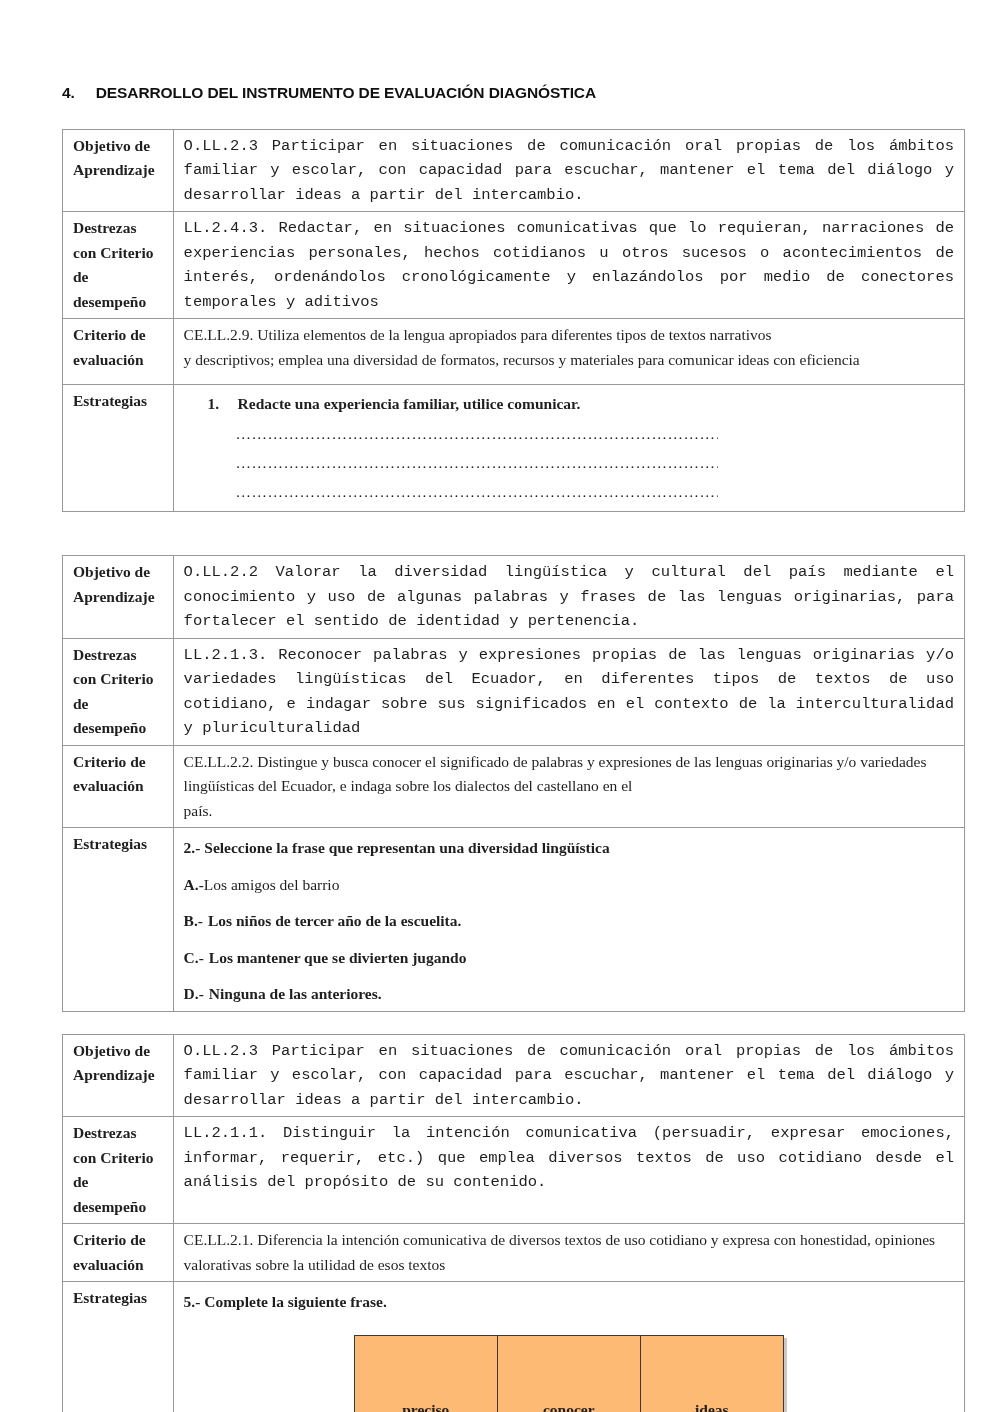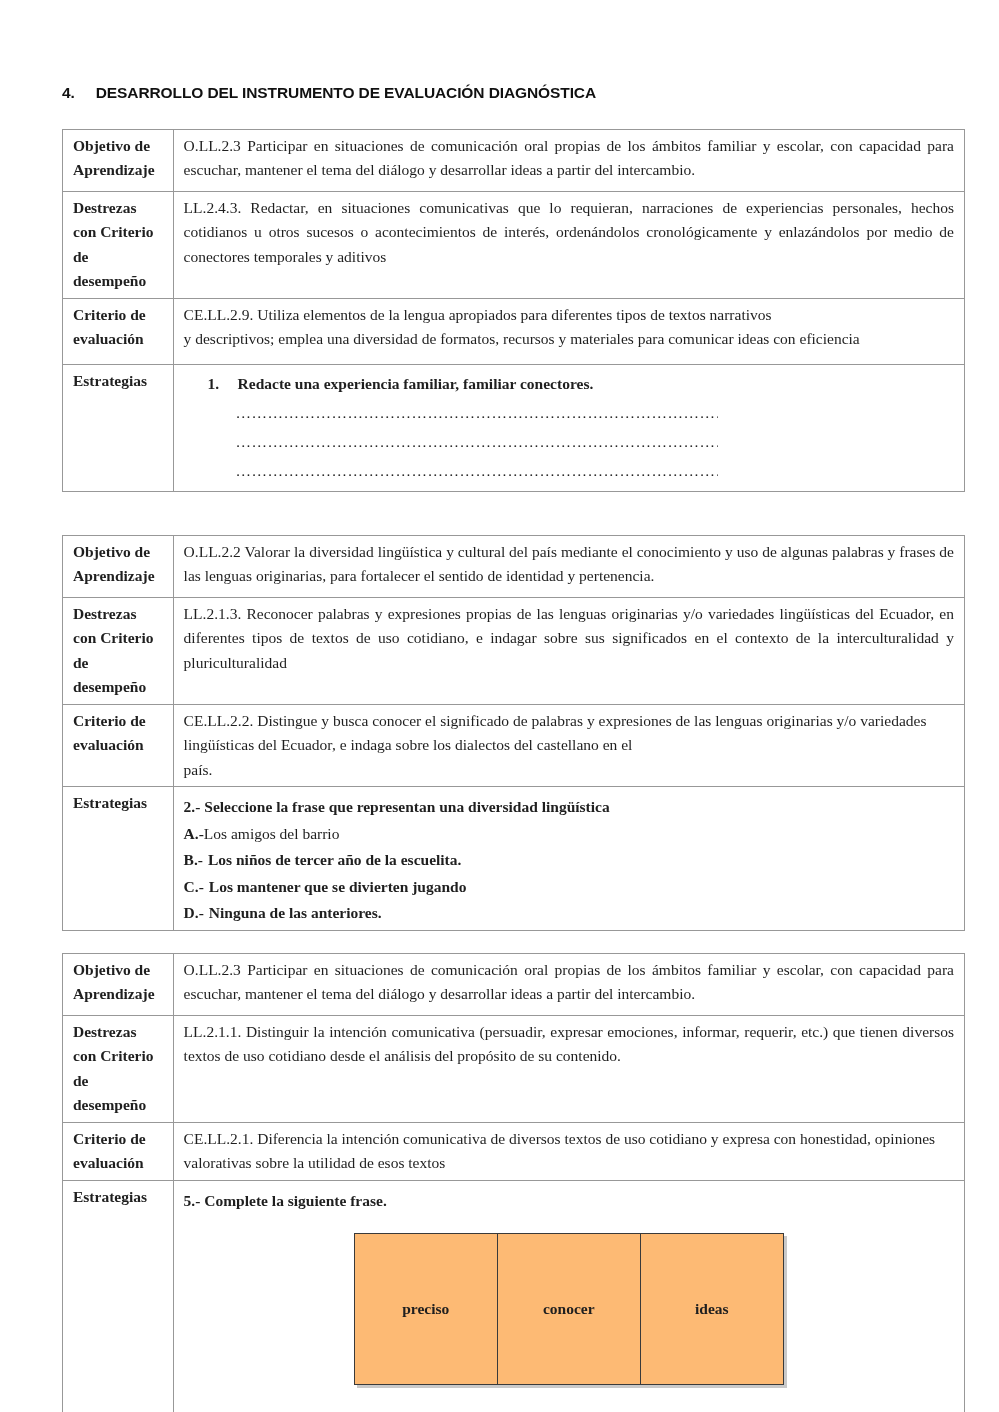--- a/index.html
+++ b/index.html
@@ -44,21 +44,21 @@
     vertical-align:top;
     padding:4px 10px;
     overflow:hidden;
   }
   td.lbl{
     width:109px;
     font-weight:700;
     padding:4px 6px 4px 9px;
   }
   td.cnt{width:780px;}
-  .justify{text-align:justify;}
+  .justify{text-align:justify;font-family:Liberation Mono, monospace;}
   .prewrap{white-space:pre-wrap;}
   .bold{font-weight:700;}
   #t1{margin-bottom:43px;}
   #t2{margin-bottom:22px;}
   #t3{margin-bottom:14px;}
   #t1 tr:nth-child(1) td{height:62px;}
   #t1 tr:nth-child(2) td{height:75px;}
   #t1 tr:nth-child(3) td{height:66px;}
   #t1 tr:nth-child(4) td{height:127px;}
   #t2 tr:nth-child(1) td{height:62px;}
@@ -76,21 +76,21 @@
     margin-left:52px;
     margin-top:4px;
     width:482px;
     height:25px;
     line-height:25px;
     white-space:nowrap;
     overflow:hidden;
     letter-spacing:0.5px;
   }
   .q-head{margin:4px 0 2px 0;}
-  .opt{margin-top:2px;}
+  .opt{margin-top:12px;}
   .opt .sp{margin-left:5px;}
   
   table.wordbank{
     border-collapse:collapse;
     margin:20px auto 0 auto;
     box-shadow:3px 3px 0 #c9c9c9;
     background:#fdba74;
   }
   table.wordbank td{
     border:1.5px solid var(--inner-border);
@@ -130,21 +130,21 @@
       </tr>
       <tr>
         <td class="lbl">Criterio de evaluación</td>
         <td class="cnt prewrap">CE.LL.2.9. Utiliza elementos de la lengua apropiados para diferentes tipos de textos narrativos
 y descriptivos; emplea una diversidad de formatos, recursos y materiales para comunicar ideas con eficiencia</td>
       </tr>
       <tr>
         <td class="lbl">Estrategias</td>
         <td class="cnt">
           <div class="q-line">
-            <span class="qnum bold">1.</span><span class="bold">Redacte una experiencia familiar, familiar conectores.</span>
+            <span class="qnum bold">1.</span><span class="bold">Redacte una experiencia familiar, utilice comunicar.</span>
           </div>
           <div class="dotline">……………………………………………………………………………………………………………………………………………………</div>
           <div class="dotline">……………………………………………………………………………………………………………………………………………………</div>
           <div class="dotline">……………………………………………………………………………………………………………………………………………………</div>
         </td>
       </tr>
     </tbody>
   </table>
 
   <table class="etable" id="t2">
@@ -184,21 +184,21 @@
   </table>
 
   <table class="etable" id="t3">
     <tbody>
       <tr>
         <td class="lbl">Objetivo de Aprendizaje</td>
         <td class="cnt justify">O.LL.2.3 Participar en situaciones de comunicación oral propias de los ámbitos familiar y escolar, con capacidad para escuchar, mantener el tema del diálogo y desarrollar ideas a partir del intercambio.</td>
       </tr>
       <tr>
         <td class="lbl">Destrezas con Criterio de desempeño</td>
-        <td class="cnt justify">LL.2.1.1. Distinguir la intención comunicativa (persuadir, expresar emociones, informar, requerir, etc.) que tienen diversos textos de uso cotidiano desde el análisis del propósito de su contenido.</td>
+        <td class="cnt justify">LL.2.1.1. Distinguir la intención comunicativa (persuadir, expresar emociones, informar, requerir, etc.) que emplea diversos textos de uso cotidiano desde el análisis del propósito de su contenido.</td>
       </tr>
       <tr>
         <td class="lbl">Criterio de evaluación</td>
         <td class="cnt">CE.LL.2.1. Diferencia la intención comunicativa de diversos textos de uso cotidiano y expresa con honestidad, opiniones valorativas sobre la utilidad de esos textos</td>
       </tr>
       <tr>
         <td class="lbl">Estrategias</td>
         <td class="cnt">
           <div class="q-head bold">5.- Complete la siguiente frase.</div>
           <table class="wordbank">

